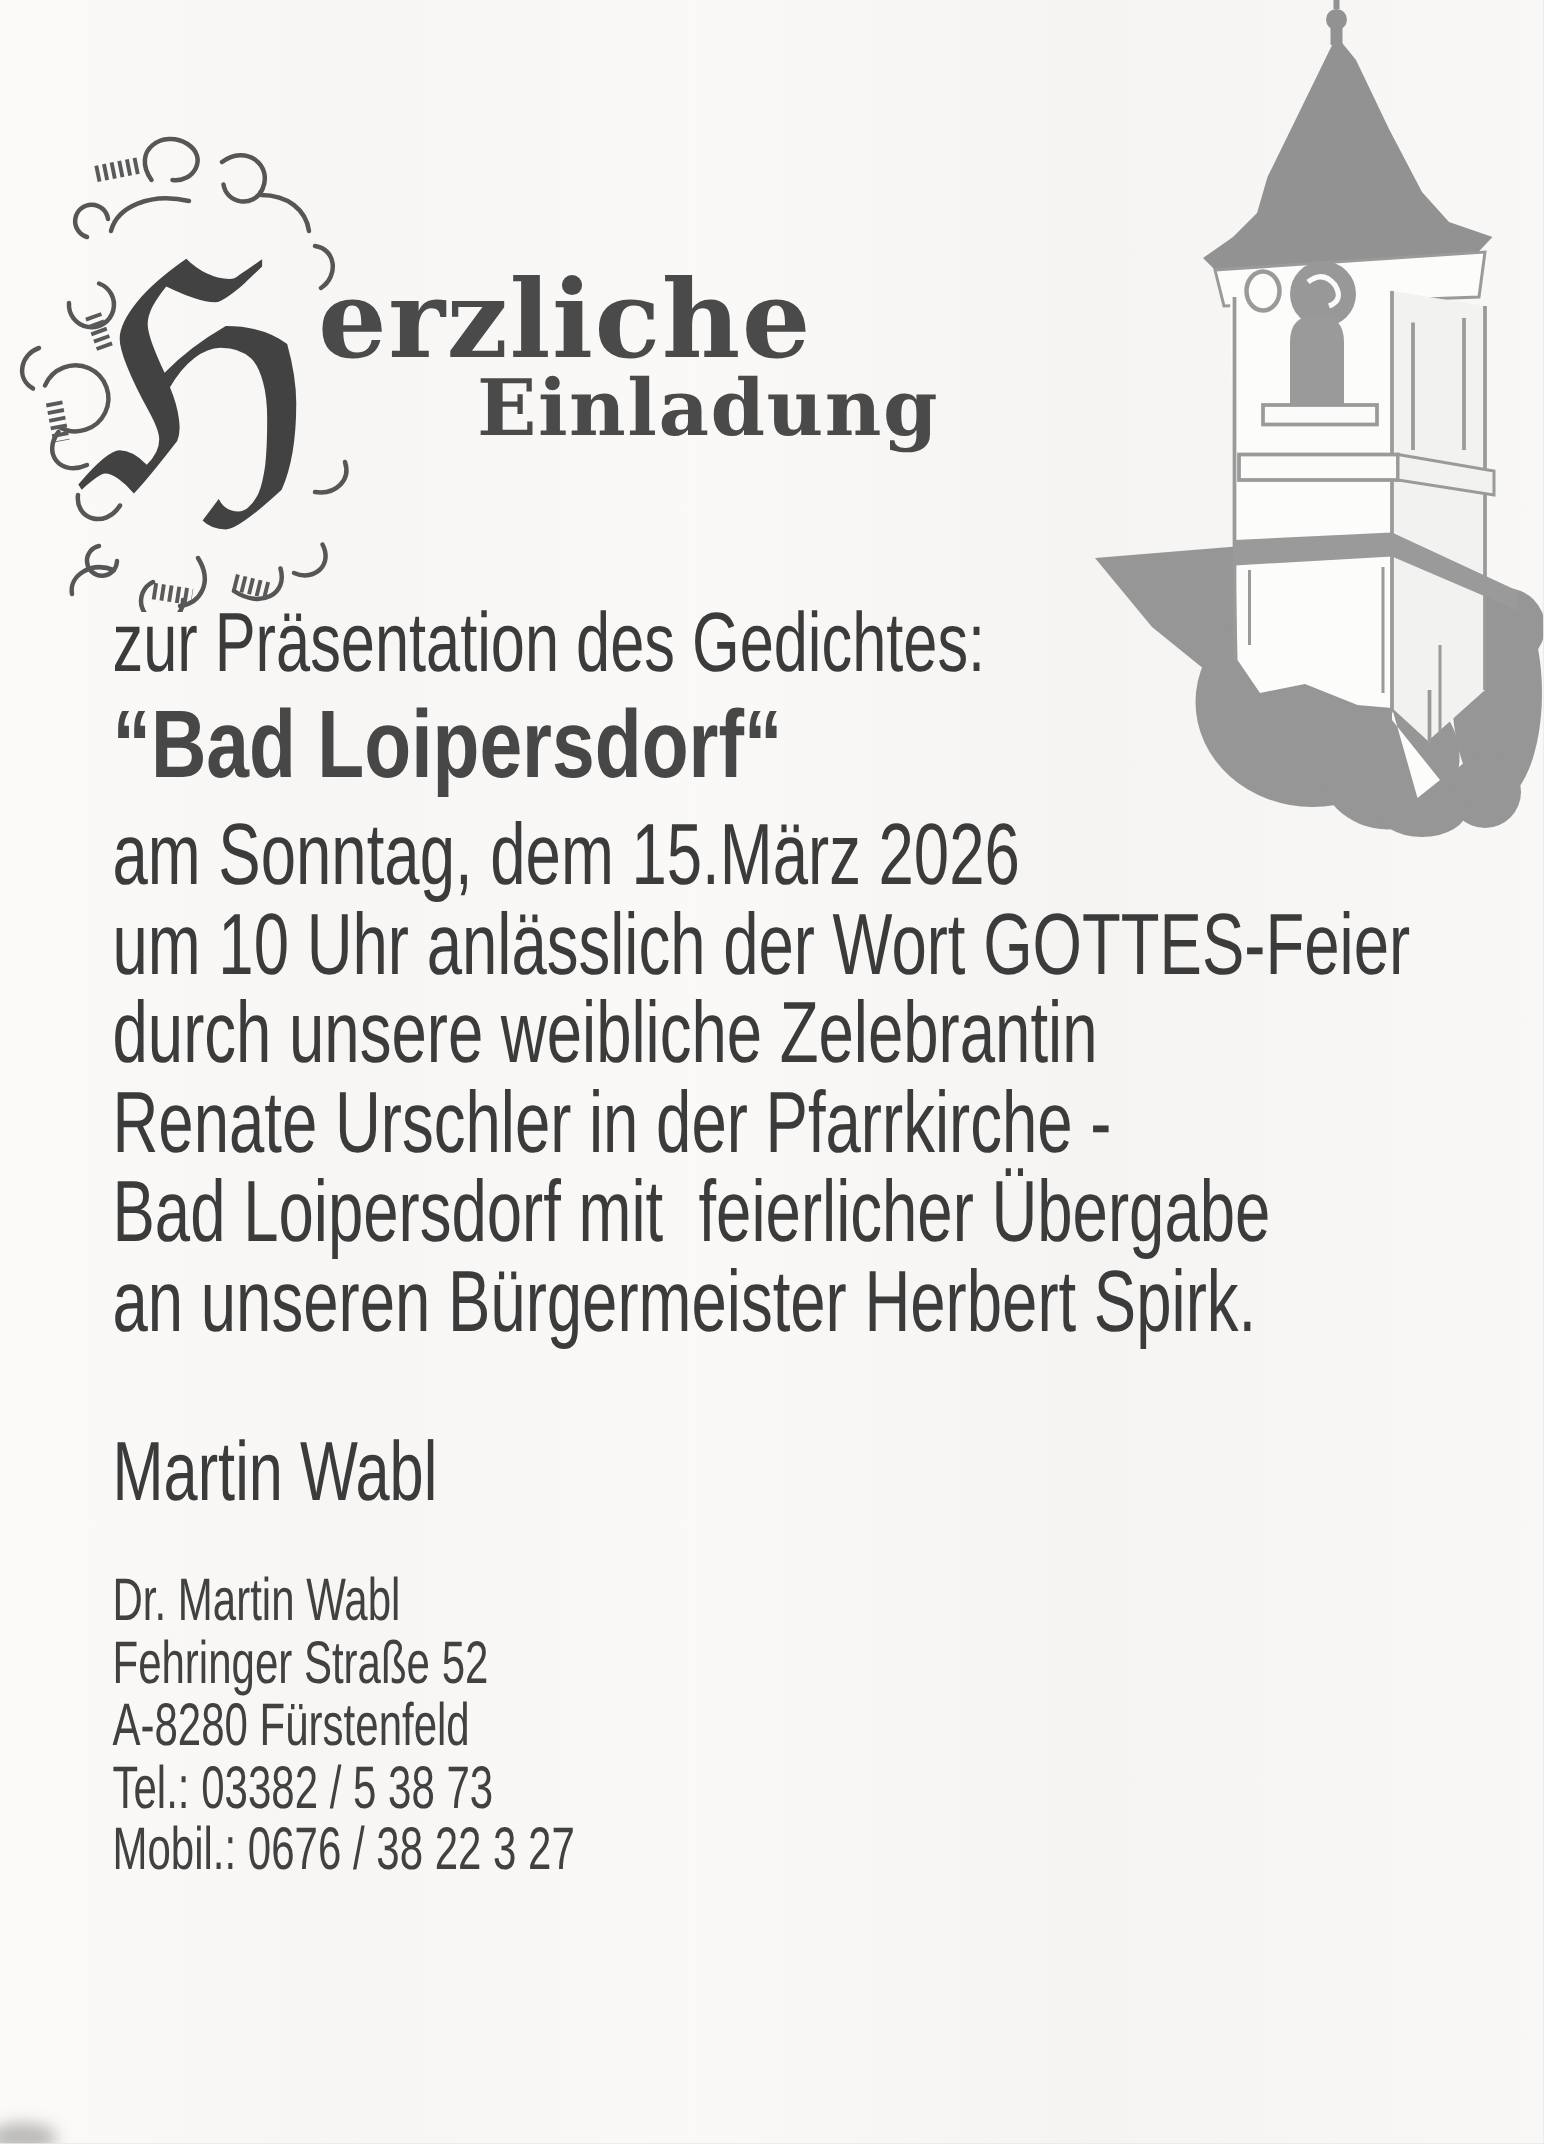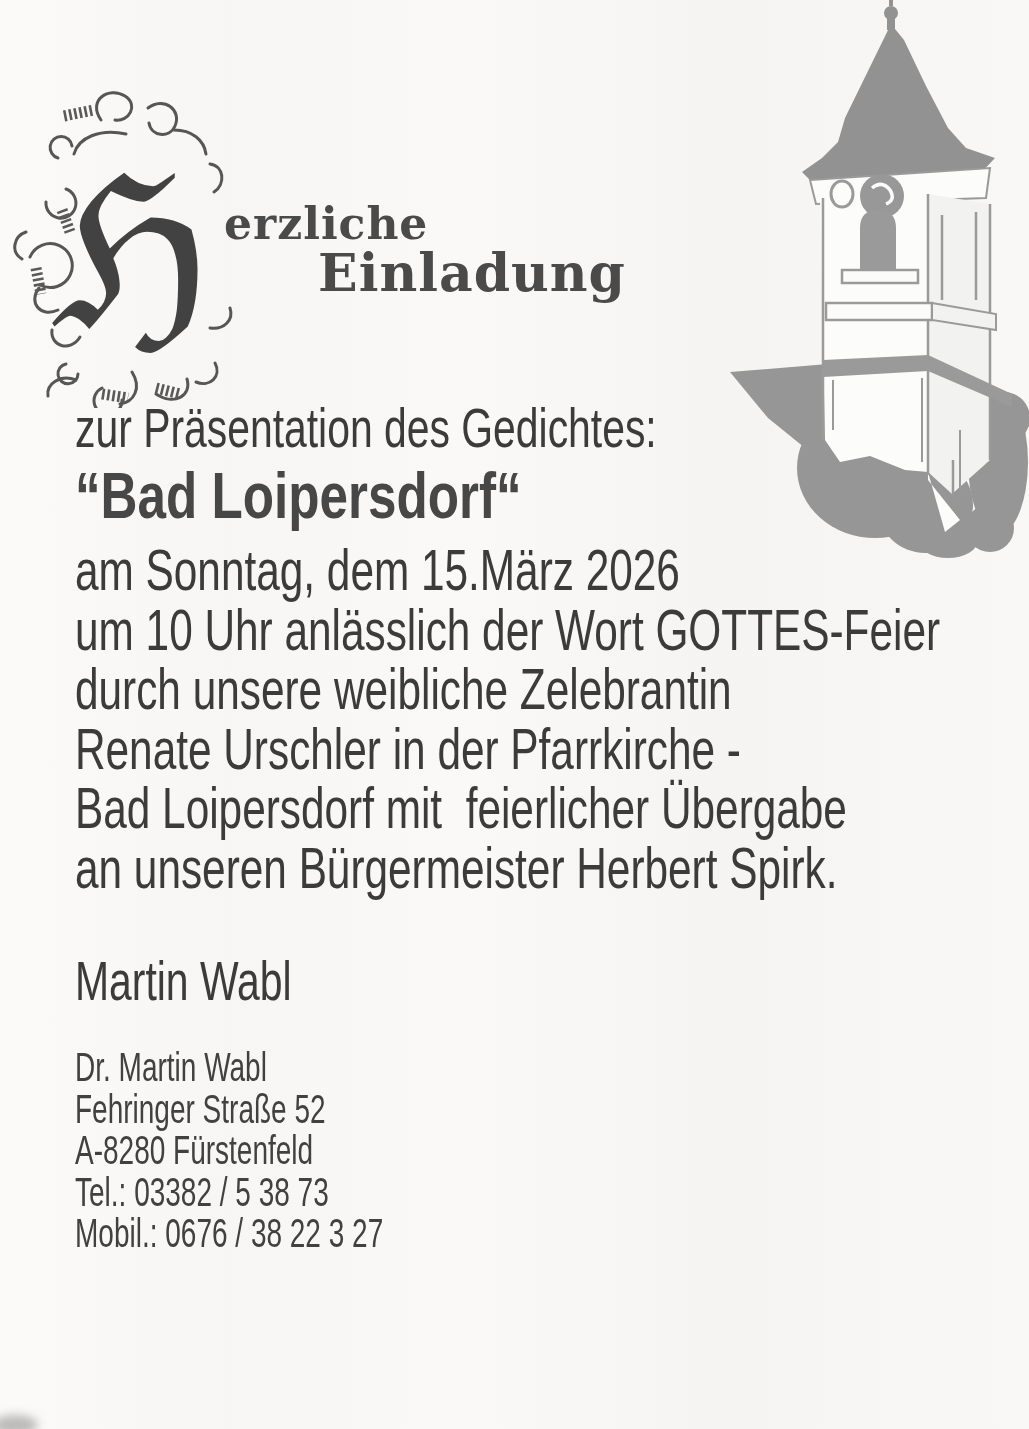--- a/index.html
+++ b/index.html
@@ -17,21 +17,21 @@
   .ornate{position:absolute;left:6px;top:82px;width:236px;height:326px;}
   
   .headline{
     position:absolute;
     font-family:"DejaVu Serif", serif;
     font-weight:bold;
     color:#4a4a4a;
     letter-spacing:1px;
     white-space:pre;
   }
-  .headline.word1{left:224px;top:170px;font-size:44px;margin-top:28px;}
+  .headline.word1{left:212px;top:170px;font-size:72px;}
   .headline.word2{left:318px;top:242px;font-size:52px;}
   
   .tower{position:absolute;left:690px;top:0;width:339px;height:575px;}
   
   .textcol{position:absolute;left:75px;top:400px;width:940px;}
   .line{
     font-size:58px;
     line-height:59.5px;
     transform:scaleX(.73);
     transform-origin:0 50%;

